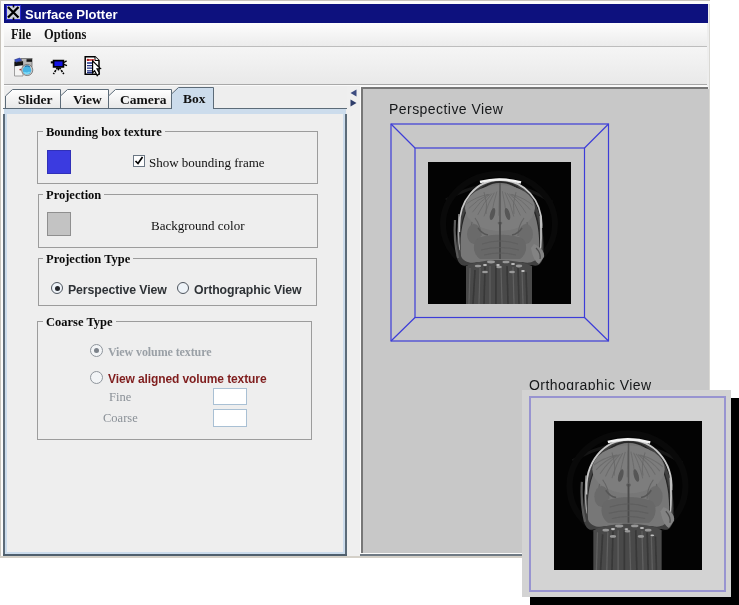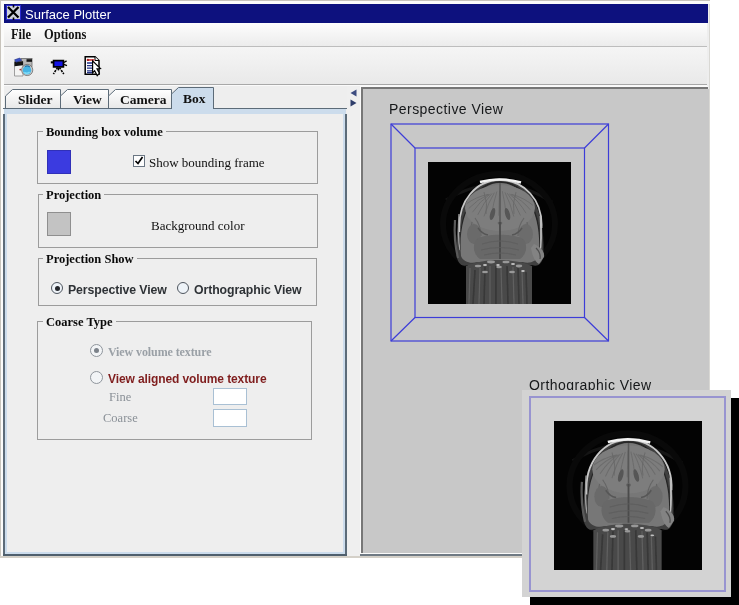--- a/index.html
+++ b/index.html
@@ -20,21 +20,21 @@
 <div class="abs" style="left:709px;top:4px;width:1px;height:553px;background:#d9d8d4;"></div>
 
 <div class="abs" style="left:4px;top:4px;width:704px;height:19px;background:#0d117e;"></div>
 <div class="abs" style="left:6px;top:5px;width:15px;height:15px;">
 <svg width="15" height="15">
   <rect x="0.5" y="0.5" width="14" height="14" fill="#cdd0da" stroke="#2a2ad0" stroke-width="1"></rect>
   <path d="M2,2 L12.5,12.5 M12.5,2 L2,12.5" stroke="#000" stroke-width="2.3" stroke-linecap="butt"></path>
   <path d="M7.5,0 v2.5 M7.5,12.5 v2.5" stroke="#000" stroke-width="1.6"></path>
 </svg>
 </div>
-<div class="abs" style="left:25px;top:7px;color:#ffffff;font-size:13px;font-weight:normal;">Surface Plotter</div>
+<div class="abs" style="left:25px;top:7px;color:#ffffff;font-size:13px;font-weight:bold;">Surface Plotter</div>
 
 <div class="abs" style="left:4px;top:23px;width:703px;height:23px;background:linear-gradient(#fdfdfd,#ececec);border-bottom:1px solid #bdbdbd;"></div>
 <div class="abs serif" style="left:11px;top:26px;font-size:14.5px;font-weight:bold;color:#141414;transform:scaleX(0.86);transform-origin:left top;">File</div>
 <div class="abs serif" style="left:44px;top:26px;font-size:14.5px;font-weight:bold;color:#141414;transform:scaleX(0.86);transform-origin:left top;">Options</div>
 
 <div class="abs" style="left:4px;top:47px;width:703px;height:37px;background:linear-gradient(#f5f5f5,#e9e9e9);border-bottom:1px solid #a8a8a8;"></div>
 <div class="abs" style="left:4px;top:85px;width:703px;height:1px;background:#fafafa;"></div>
 
 <div class="abs" style="left:13px;top:55px;">
 <svg width="22" height="22">
@@ -102,36 +102,36 @@
 <div class="abs" style="left:345px;top:114px;width:2px;height:442px;background:#5c6b78;"></div>
 <div class="abs" style="left:343px;top:114px;width:2px;height:438px;background:#ccdcec;"></div>
 <div class="abs" style="left:5px;top:552px;width:340px;height:2px;background:#ccdcec;"></div>
 <div class="abs" style="left:3px;top:554px;width:344px;height:2px;background:#4f5f6d;"></div>
 <div class="abs" style="left:347px;top:553px;width:362px;height:1px;background:#fafafa;"></div>
 <div class="abs" style="left:347px;top:554px;width:362px;height:2px;background:#6f7a84;"></div>
 
 <div class="abs" style="left:0;top:556px;width:710px;height:2px;background:#d4d0c8;"></div>
 
 <div class="abs" style="left:37px;top:131px;width:279px;height:51px;border:1px solid #9c9c9c;"></div>
-<div class="abs serif" style="left:43px;top:125px;font-size:12.5px;font-weight:bold;color:#0a0a0a;background:#eeeeee;padding:0 3px;">Bounding box volume</div>
+<div class="abs serif" style="left:43px;top:125px;font-size:12.5px;font-weight:bold;color:#0a0a0a;background:#eeeeee;padding:0 3px;">Bounding box texture</div>
 <div class="abs" style="left:47px;top:150px;width:24px;height:24px;background:#3b3be0;border:1px solid #3030b8;box-sizing:border-box;"></div>
 <div class="abs" style="left:133px;top:155px;width:12px;height:12px;background:#fdfdfd;border:1px solid #6a7683;box-sizing:border-box;">
 <svg width="10" height="10" style="position:absolute;left:0;top:0;">
       <path d="M1.5,5 L4,7.5 L8.5,1" stroke="#000" stroke-width="1.7" fill="none"></path>
     </svg>
 </div>
 <div class="abs serif" style="left:149px;top:155px;font-size:13px;color:#101010;">Show bounding frame</div>
 
 <div class="abs" style="left:38px;top:194px;width:278px;height:52px;border:1px solid #9c9c9c;"></div>
 <div class="abs serif" style="left:43px;top:188px;font-size:12.5px;font-weight:bold;color:#0a0a0a;background:#eeeeee;padding:0 3px;">Projection</div>
 <div class="abs" style="left:47px;top:212px;width:24px;height:24px;background:#c3c3c3;border:1px solid #8f8f8f;box-sizing:border-box;"></div>
 <div class="abs serif" style="left:151px;top:218px;font-size:13px;color:#101010;">Background color</div>
 
 <div class="abs" style="left:38px;top:258px;width:277px;height:46px;border:1px solid #9c9c9c;"></div>
-<div class="abs serif" style="left:43px;top:252px;font-size:12.5px;font-weight:bold;color:#0a0a0a;background:#eeeeee;padding:0 3px;">Projection Show</div>
+<div class="abs serif" style="left:43px;top:252px;font-size:12.5px;font-weight:bold;color:#0a0a0a;background:#eeeeee;padding:0 3px;">Projection Type</div>
 <div class="abs" style="left:51px;top:282px;width:12px;height:12px;border:1.6px solid #4e555e;border-radius:50%;background:#eef3f8;box-sizing:border-box;"></div>
 <div class="abs" style="left:54.5px;top:285.5px;width:5px;height:5px;border-radius:50%;background:#23262b;"></div>
 <div class="abs" style="left:68px;top:283px;font-size:12.3px;font-weight:bold;color:#2e3236;letter-spacing:-0.1px;">Perspective View</div>
 <div class="abs" style="left:177px;top:282px;width:12px;height:12px;border:1.6px solid #4e555e;border-radius:50%;background:#eef3f8;box-sizing:border-box;"></div>
 <div class="abs" style="left:194px;top:283px;font-size:12.3px;font-weight:bold;color:#2e3236;letter-spacing:-0.1px;">Orthographic View</div>
 
 <div class="abs" style="left:37px;top:321px;width:273px;height:117px;border:1px solid #9c9c9c;"></div>
 <div class="abs serif" style="left:43px;top:315px;font-size:12.5px;font-weight:bold;color:#0a0a0a;background:#eeeeee;padding:0 3px;">Coarse Type</div>
 <div class="abs" style="left:90px;top:344px;width:13px;height:13px;border:1.6px solid #8f959c;border-radius:50%;background:#f2f4f6;box-sizing:border-box;"></div>
 <div class="abs" style="left:94px;top:348px;width:5px;height:5px;border-radius:50%;background:#7c828a;"></div>

